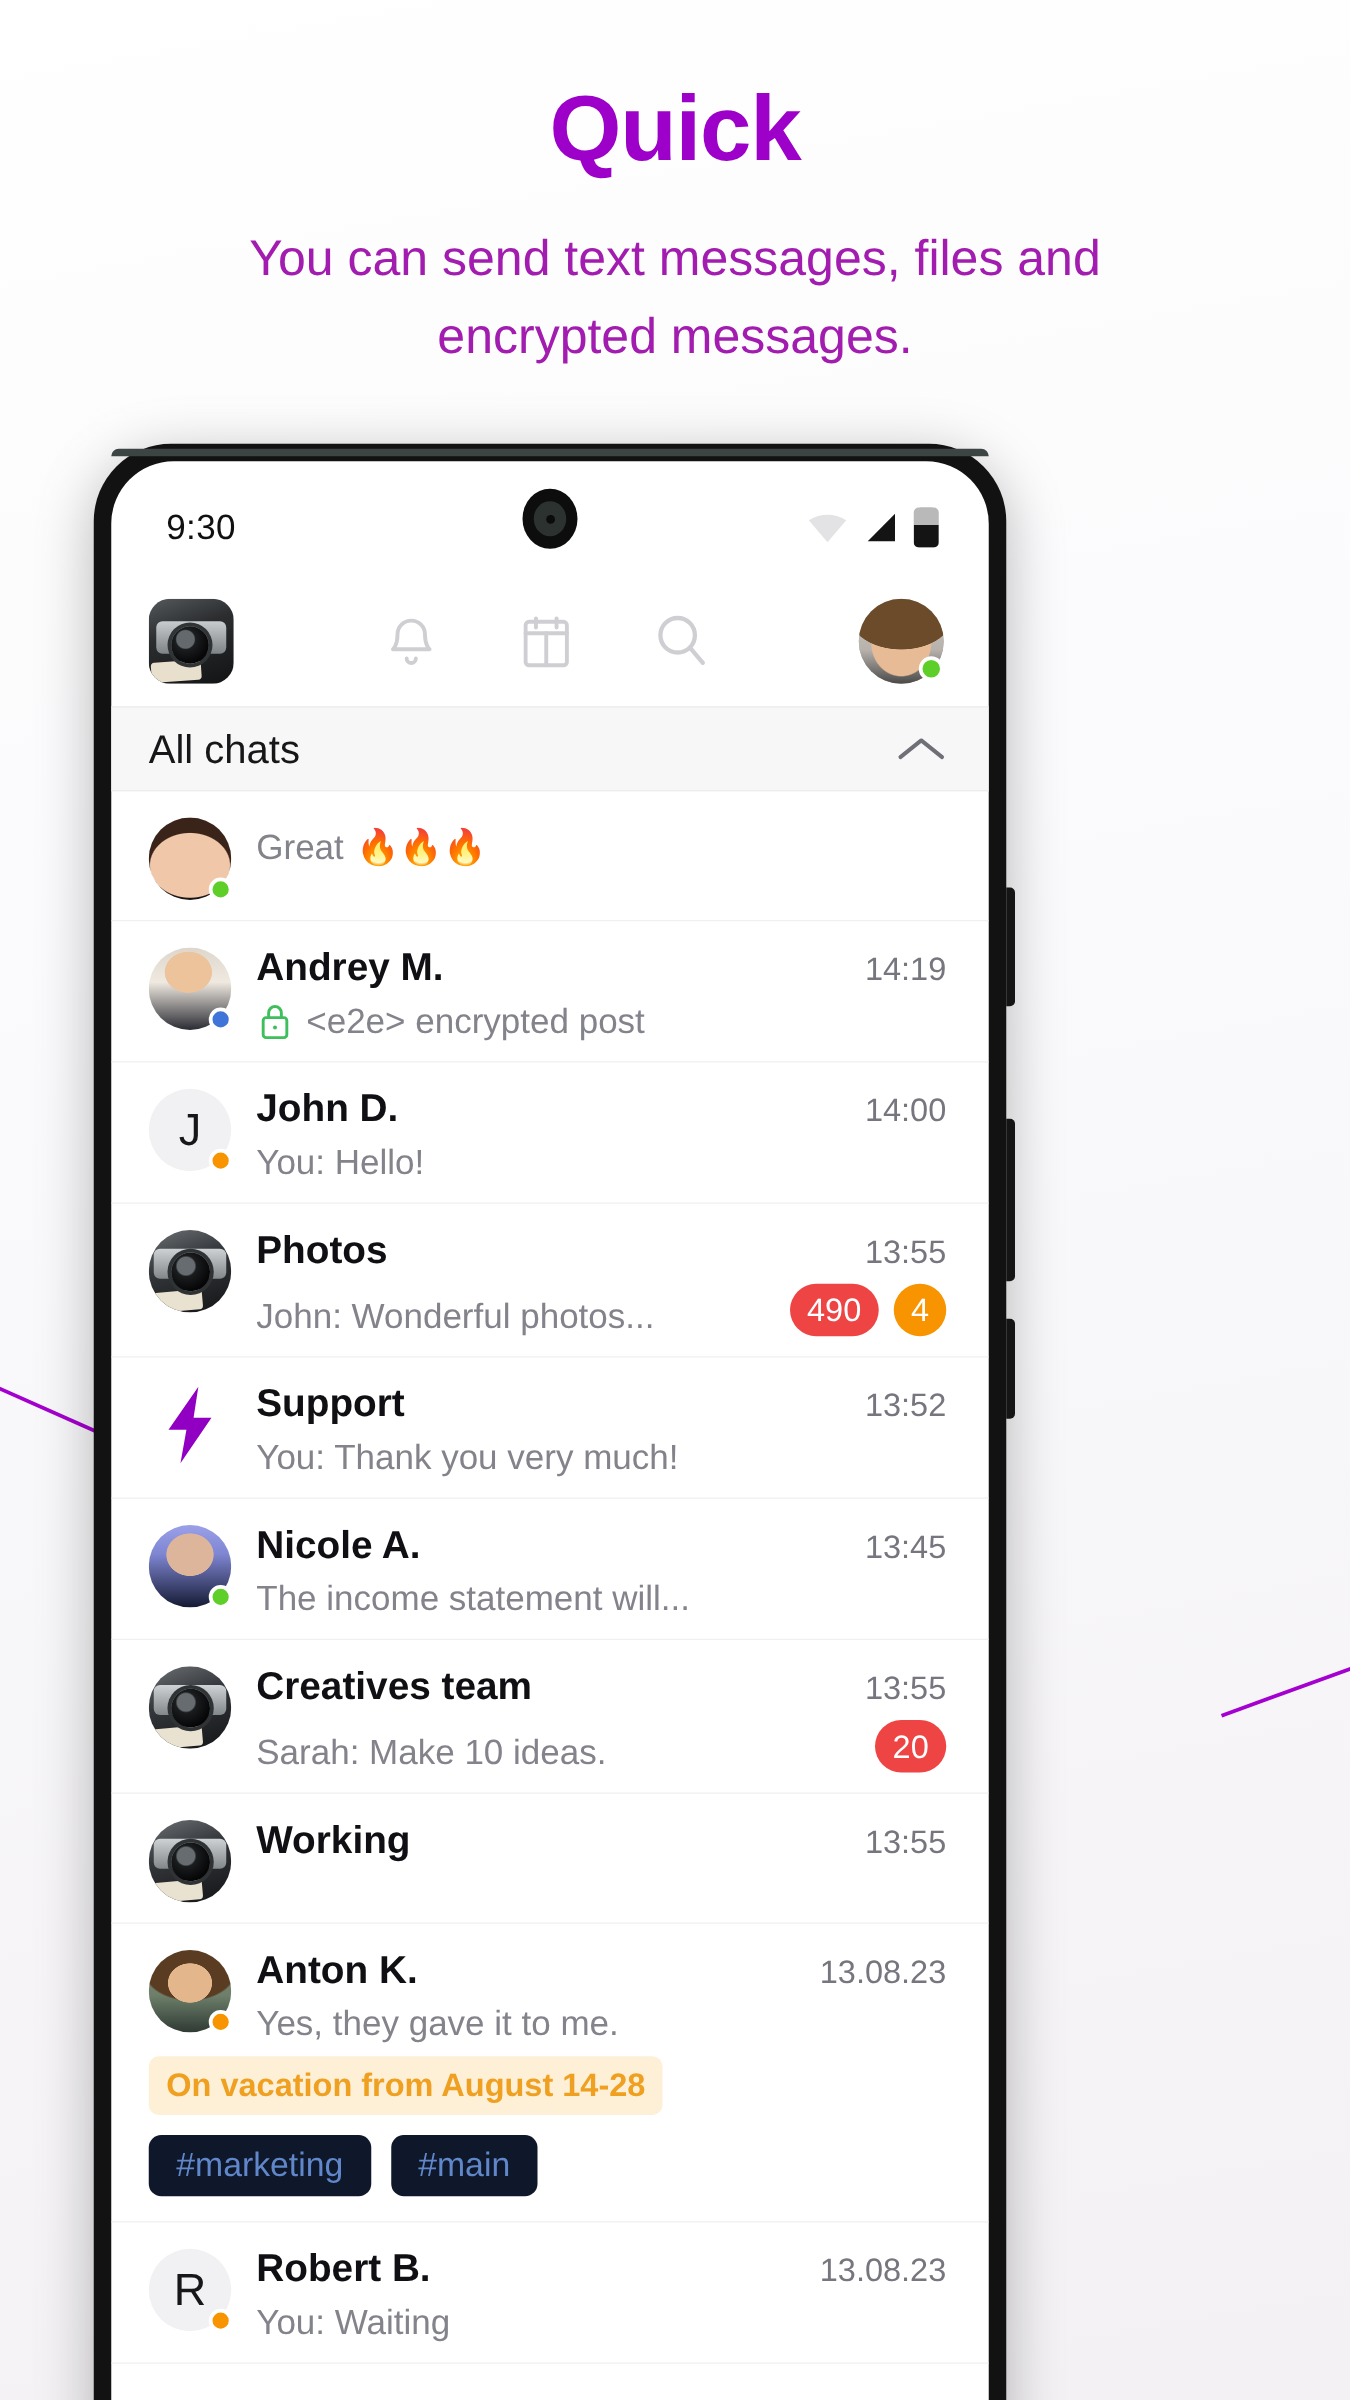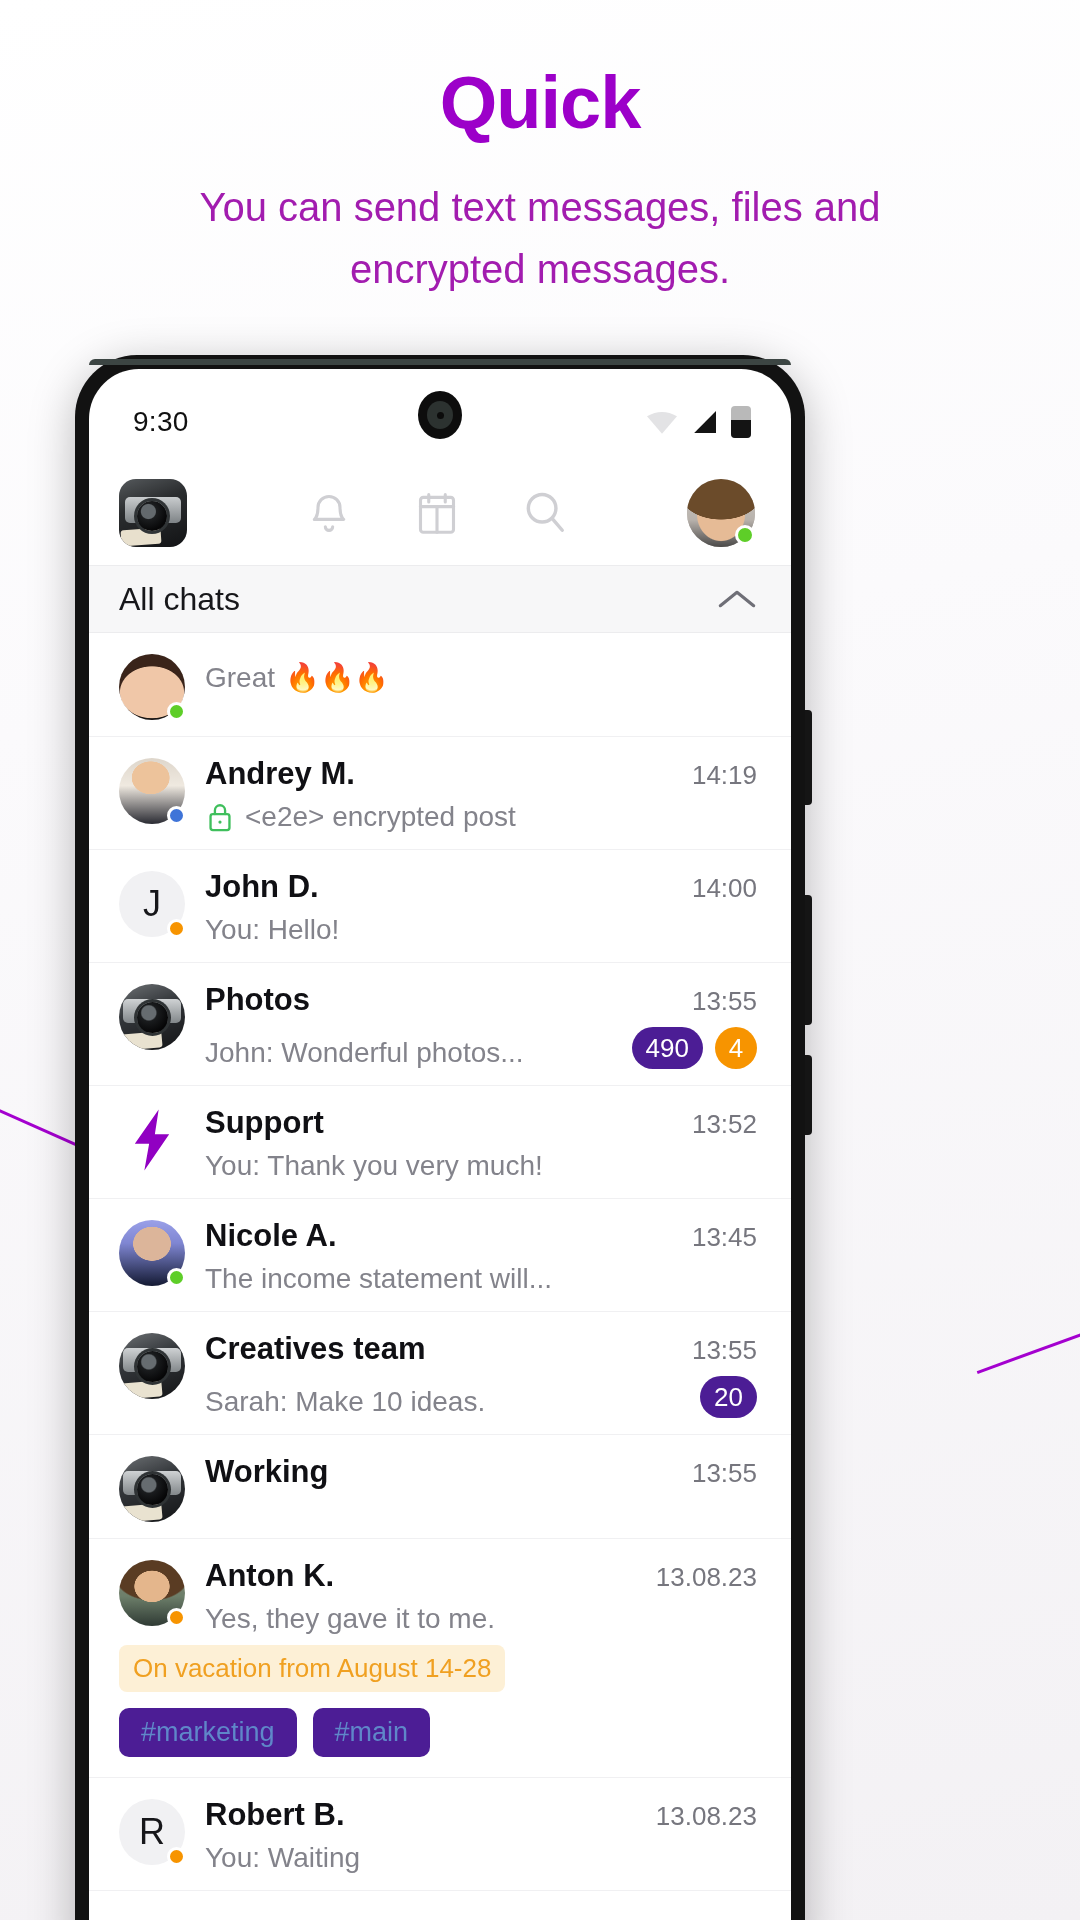--- a/index.html
+++ b/index.html
@@ -176,35 +176,35 @@
   .row-time { margin-left: auto; font-size: 26px; color: #76767e; white-space: nowrap; padding-left: 10px; }
   .row-bottom { display: flex; align-items: flex-end; gap: 10px; margin-top: 9px; }
   .row-msg { font-size: 28px; color: #83838b; white-space: nowrap; overflow: hidden; text-overflow: ellipsis; }
   .row-msg .mention { color: #f5a623; }
   .badges { margin-left: auto; display: flex; align-items: center; gap: 12px; padding-left: 12px; }
   .badge {
     min-width: 46px; height: 42px; border-radius: 21px; padding: 0 14px;
     display: flex; align-items: center; justify-content: center;
     font-size: 26px; color: #fff; font-weight: 400;
   }
-  .badge-gray { background: #4c1d95; }
+  .badge-gray { background: #ef4444; }
   .badge-orange { background: #f79400; min-width: 42px; padding: 0 12px; }
   .emoji { font-size: 28px; }
 
   .lock { flex: none; }
 
   
-  .vacation-wrap { padding: 4px 34px 0 30px; }
+  .vacation-wrap { padding: 4px 34px 0 30px; font-weight: bold; }
   .vacation {
     display: inline-block; background: #fdf0d6; color: #f0a021;
     font-size: 26px; padding: 8px 14px; border-radius: 8px;
   }
   .tags { display: flex; gap: 16px; padding: 16px 34px 20px 30px; border-bottom: 1px solid #f0f0f2; }
   .tag {
-    background: #4c1d95; color: #5f87c9; font-size: 27px;
+    background: #0f172a; color: #5f87c9; font-size: 27px;
     padding: 9px 22px; border-radius: 10px;
   }
 </style>
 </head>
 <body>
 
 <div class="deco-line deco-left"></div>
 <div class="deco-line deco-right"></div>
 
 <div class="hero">

